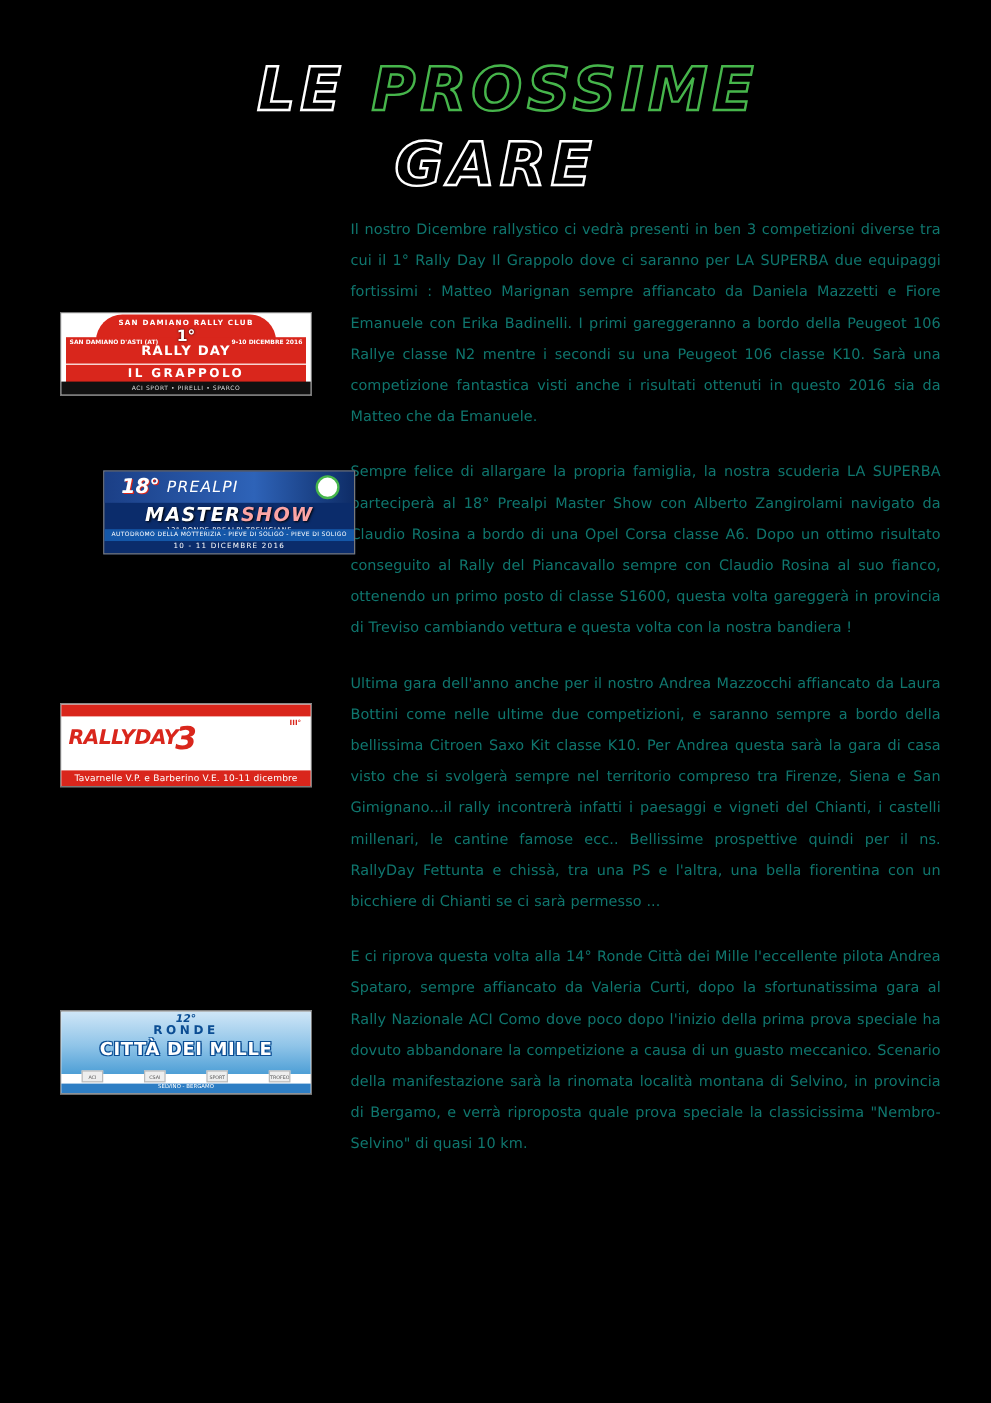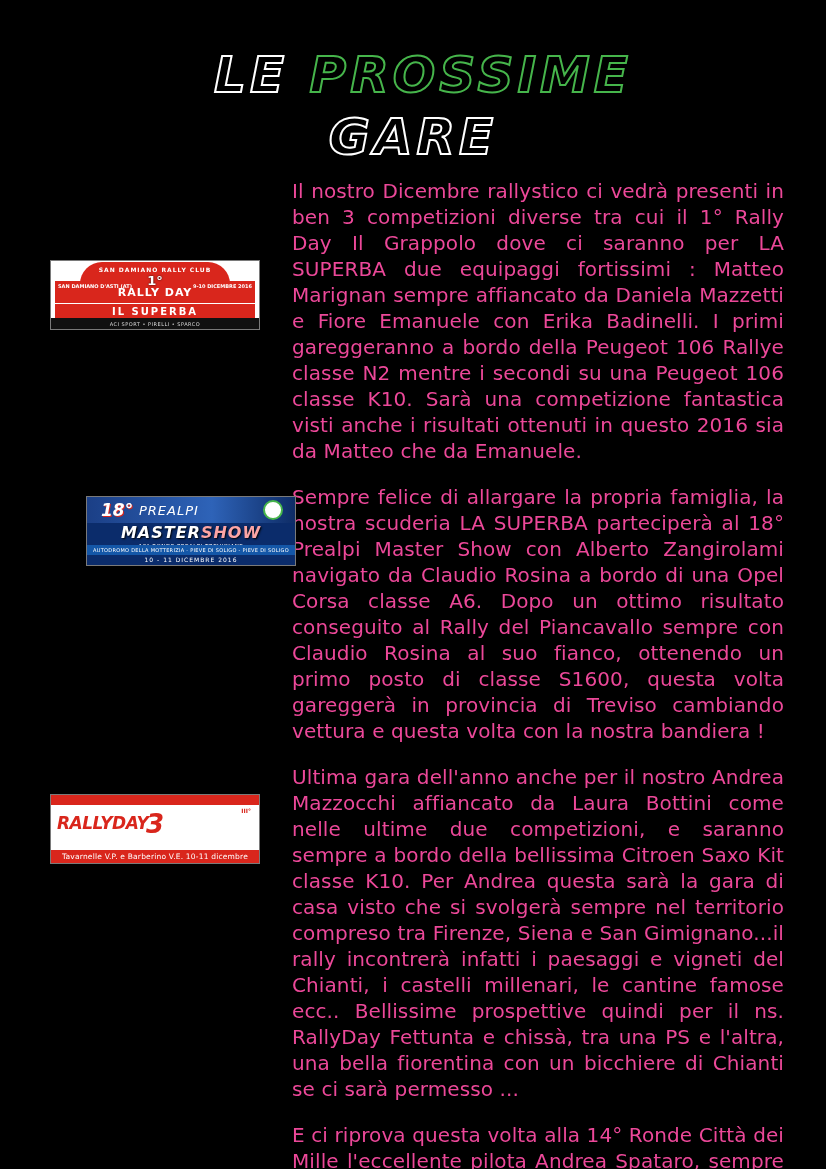--- a/index.html
+++ b/index.html
@@ -62,25 +62,25 @@
     flex: 0 0 292px;
     padding-left: 50px;
   }
   .text-col {
     width: 534px;
     flex: 0 0 534px;
     padding-right: 42px;
   }
   p.para {
     margin: 0 0 20px 0;
-    font-size: 20px;
+    font-size: 12px;
     line-height: 26px;
     text-align: justify;
     letter-spacing: 0.1px;
-    color: #ec4899;
+    color: #0f766e;
   }
 
   
   .poster {
     width: 210px;
     height: 70px;
     position: relative;
     overflow: hidden;
     border: 1px solid #7a7a7a;
     background: #ffffff;
@@ -379,21 +379,21 @@
     <div class="img-col">
       <div style="height:82px"></div>
       <div class="poster p1">
         <div class="arc">SAN DAMIANO RALLY CLUB</div>
         <div class="num">1°</div>
         <div class="band">RALLY DAY</div>
         <div class="sideL">SAN DAMIANO
 D'ASTI (AT)</div>
         <div class="sideR">9-10
 DICEMBRE 2016</div>
-        <div class="grappolo">IL SUPERBA</div>
+        <div class="grappolo">IL GRAPPOLO</div>
         <div class="sponsors">ACI SPORT  •  PIRELLI  •  SPARCO</div>
       </div>
     </div>
     <div class="text-col">
       <p class="para">Il nostro Dicembre rallystico ci vedrà presenti in ben 3 competizioni diverse tra cui il 1° Rally Day Il Grappolo dove ci saranno per LA SUPERBA due equipaggi fortissimi : Matteo Marignan sempre affiancato da Daniela Mazzetti e Fiore Emanuele con Erika Badinelli. I primi gareggeranno a bordo della Peugeot 106 Rallye classe N2 mentre i secondi su una Peugeot 106 classe K10. Sarà una competizione fantastica visti anche i risultati ottenuti in questo 2016 sia da Matteo che da Emanuele.</p>
     </div>
   </div>
 
   <div class="row">
     <div class="img-col">
@@ -429,19 +429,32 @@
       </div>
     </div>
     <div class="text-col">
       <p class="para">Ultima gara dell'anno anche per il nostro Andrea Mazzocchi affiancato da Laura Bottini come nelle ultime due competizioni, e saranno sempre a bordo della bellissima Citroen Saxo Kit classe K10. Per Andrea questa sarà la gara di casa visto che si svolgerà sempre nel territorio compreso tra Firenze, Siena e San Gimignano...il rally incontrerà infatti i paesaggi e vigneti del Chianti, i castelli millenari, le cantine famose ecc.. Bellissime prospettive quindi per il ns. RallyDay Fettunta e chissà, tra una PS e l'altra, una bella fiorentina con un bicchiere di Chianti se ci sarà permesso ...</p>
     </div>
   </div>
 
   <div class="row">
     <div class="img-col">
       <div style="height:58px"></div>
+      <div class="poster p4">
+        <div class="sky"></div>
+        <div class="n12">12°</div>
+        <div class="ronde">RONDE</div>
+        <div class="mille">CITTÀ DEI MILLE</div>
+        <div class="logos">
+          <span>ACI</span>
+          <span>CSAI</span>
+          <span>SPORT</span>
+          <span>TROFEO</span>
+        </div>
+        <div class="foot">SELVINO - BERGAMO</div>
+      </div>
     </div>
     <div class="text-col">
       <p class="para">E ci riprova questa volta alla 14° Ronde Città dei Mille l'eccellente pilota Andrea Spataro, sempre affiancato da Valeria Curti, dopo la sfortunatissima gara al Rally Nazionale ACI Como dove poco dopo l'inizio della prima prova speciale ha dovuto abbandonare la competizione a causa di un guasto meccanico. Scenario della manifestazione sarà la rinomata località montana di Selvino, in provincia di Bergamo, e verrà riproposta quale prova speciale la classicissima "Nembro-Selvino" di quasi 10 km.</p>
     </div>
   </div>
 
 </div>
 
 </body></html>

